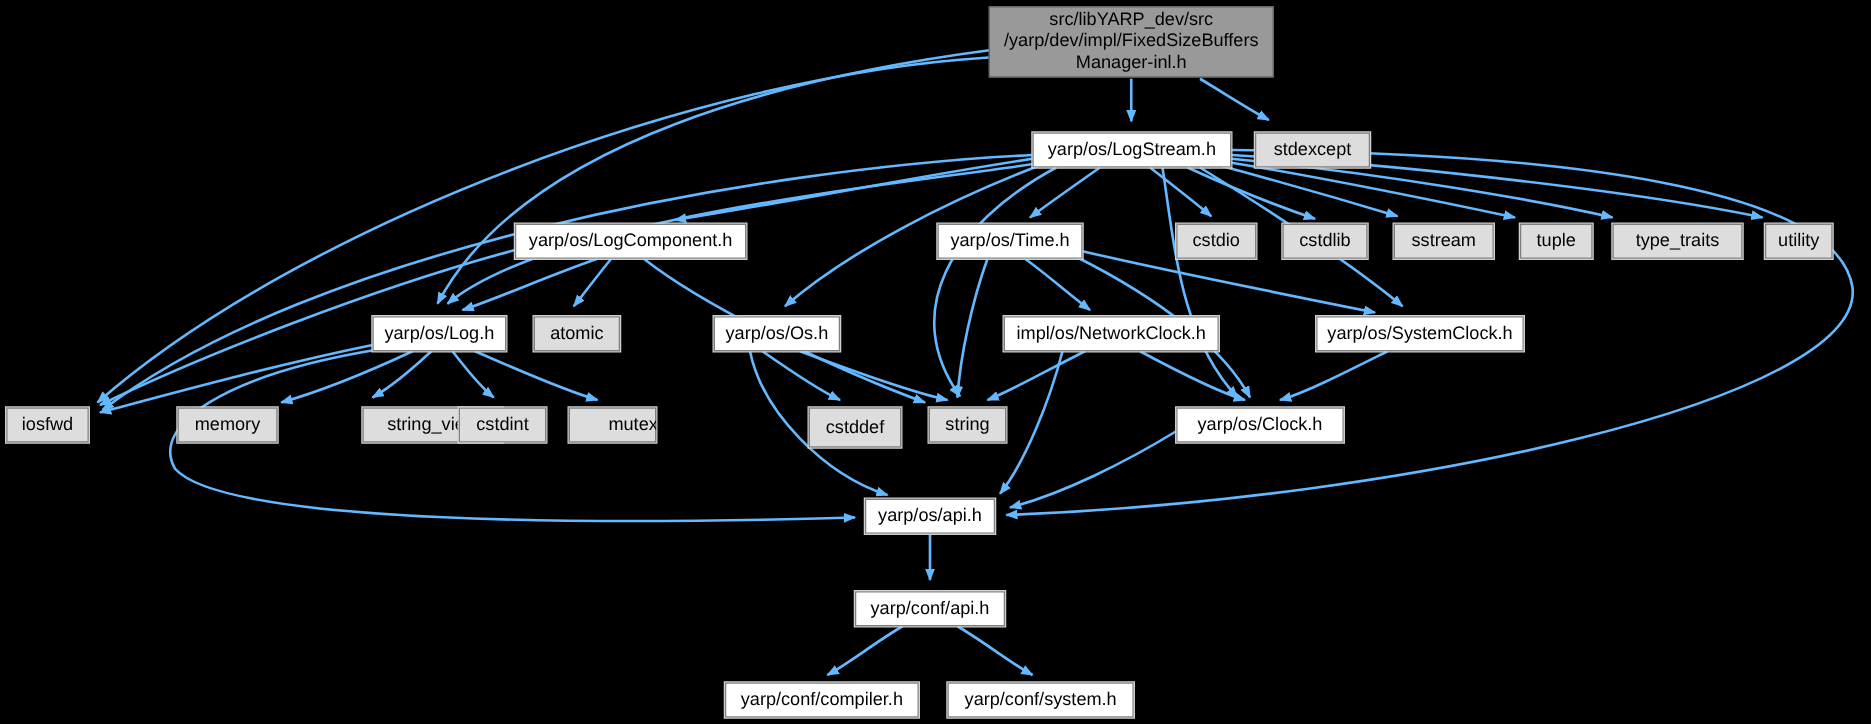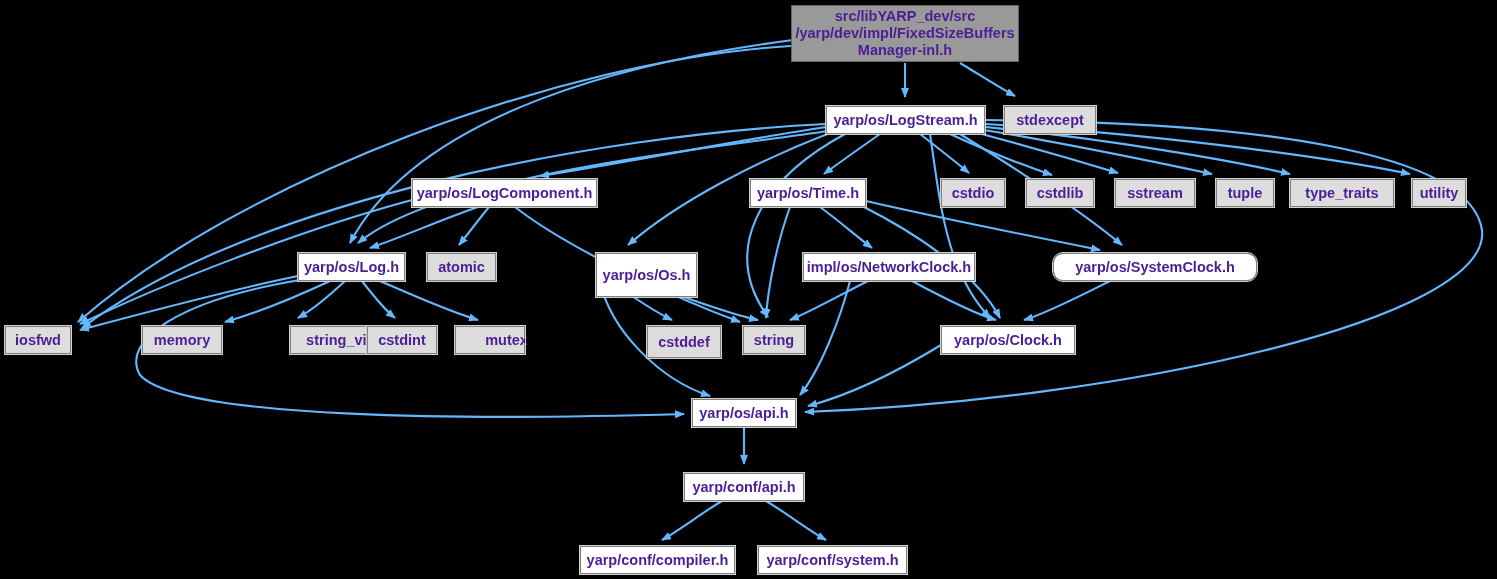--- a/index.html
+++ b/index.html
@@ -24,26 +24,25 @@
   }
   .node {
     position: absolute;
     box-sizing: border-box;
     display: flex;
     align-items: center;
     justify-content: center;
     text-align: center;
     font-size: 14.5px;
     line-height: 17px;
-    color: #4c1d95;
+    color: #000000;
     white-space: pre-line;
     border: 1px solid #808080;
     outline: 1px solid #d0d0d0;
     z-index: 5;
-    font-weight: bold;
   }
   .node.white {
     background: #ffffff;
     border: 1px solid #7f7f7f;
   }
   .node.gray {
     background: #dddddd;
     border: 1px solid #7f7f7f;
   }
   .node.root {
@@ -177,25 +176,25 @@
   <div class="node gray" style="left:1216px;top:179px;width:58px;height:28px;">tuple</div>
 
   <div class="node gray" style="left:1290px;top:179px;width:104px;height:28px;">type_traits</div>
 
   <div class="node gray" style="left:1412px;top:179px;width:54px;height:28px;">utility</div>
 
   <div class="node white" style="left:298px;top:253px;width:107px;height:28px;">yarp/os/Log.h</div>
 
   <div class="node gray" style="left:427px;top:253px;width:69px;height:28px;">atomic</div>
 
-  <div class="node white" style="left:596px;top:253px;width:101px;height:44px;">yarp/os/Os.h</div>
+  <div class="node white" style="left:571px;top:253px;width:101px;height:28px;">yarp/os/Os.h</div>
 
   <div class="node white" style="left:803px;top:253px;width:172px;height:28px;">impl/os/NetworkClock.h</div>
 
-  <div class="node white" style="left:1053px;top:253px;width:204px;height:28px;border-radius:10px;">yarp/os/SystemClock.h</div>
+  <div class="node white" style="left:1053px;top:253px;width:166px;height:28px;">yarp/os/SystemClock.h</div>
 
   <div class="node gray" style="left:5px;top:326px;width:66px;height:28px;">iosfwd</div>
 
   <div class="node gray" style="left:142px;top:326px;width:80px;height:28px;">memory</div>
 
   <div class="node gray" style="left:245px;top:326px;width:112px;height:28px;margin-left:45px;">string_view</div>
 
   <div class="node gray" style="left:367px;top:326px;width:70px;height:28px;">cstdint</div>
 
   <div class="node gray" style="left:455px;top:326px;width:70px;height:28px;padding-left:33px;">mutex</div>

